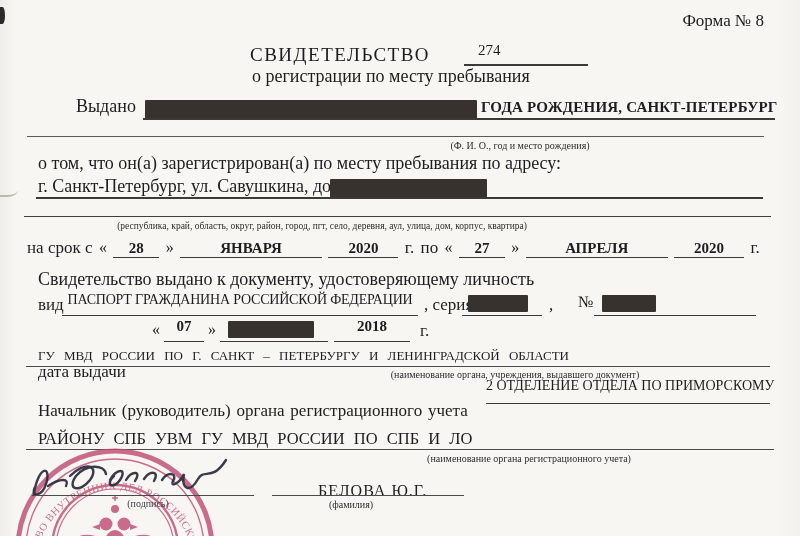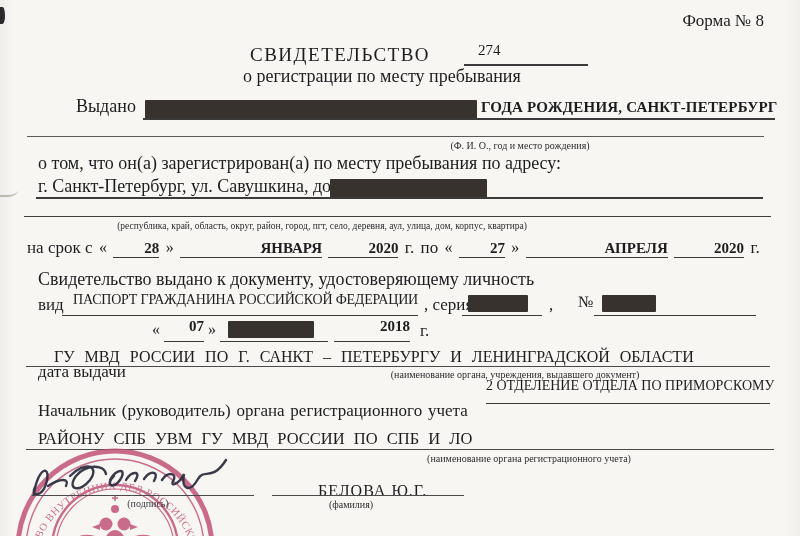--- a/index.html
+++ b/index.html
@@ -8,27 +8,27 @@
     background:#f7f6f3;
     background-image:linear-gradient(90deg,#efede9 0,#f7f6f3 14px,#f7f6f3 780px,#f2f0ec 800px);
     font-family:"Liberation Serif","DejaVu Serif",serif;
     color:#1d1d20;
   }
   .abs{position:absolute;}
   .rule{position:absolute;height:0;border-bottom:1.6px solid #4a4a4a;}
   .rule-bold{position:absolute;height:0;border-bottom:2px solid #3a3a3a;}
   .caption{position:absolute;font-size:10px;color:#2b2b2e;text-align:center;white-space:nowrap;}
   .redact{position:absolute;background:#37322d;border-radius:1px;}
-  .ucell{position:absolute;border-bottom:1.8px solid #3a3a3a;text-align:right;white-space:nowrap;}
+  .ucell{position:absolute;border-bottom:1.8px solid #3a3a3a;text-align:center;white-space:nowrap;}
   .val{font-weight:bold;font-size:15px;}
   .body-text{font-size:18px;white-space:nowrap;}
   #form-label{top:11px;right:36px;font-size:17px;}
   #title{left:250px;top:44px;font-size:19px;letter-spacing:1.5px;}
   #cert-number{left:464px;top:42px;width:110px;height:22px;border-bottom:2px solid #3a3a3a;font-size:15px;padding-left:14px;text-align:left;}
-  #subtitle{left:243px;top:66px;font-size:18px;}
+  #subtitle{left:252px;top:66px;font-size:18px;}
   #issued-label{left:76px;top:96px;}
   #redact-name{left:145px;top:100px;width:332px;height:19px;}
   #issued-suffix{left:481px;top:99px;font-size:15px;font-weight:bold;letter-spacing:.2px;white-space:nowrap;}
   #issued-line{left:143px;top:118px;width:632px;}
   #rule-fio{left:27px;top:136px;width:737px;border-bottom-color:#5a5a5a;}
   #fio-caption{left:370px;top:140px;width:300px;}
   #statement{left:38px;top:153px;}
   #address-prefix{left:38px;top:176px;}
   #redact-address{left:330px;top:179px;width:157px;height:19px;}
   #address-line{left:36px;top:197px;width:727px;}
@@ -48,21 +48,21 @@
   #num-cell{left:594px;top:292px;width:162px;height:23px;text-align:left;}
   #redact-number{left:8px;top:3px;width:54px;height:17px;}
   #date-label{left:38px;top:321px;font-size:17px;margin-top:41px;}
   .q{font-size:16px;}
   #q1{left:152px;top:321px;} #q2{left:208px;top:321px;}
   #day-cell{left:164px;top:318px;width:40px;height:23px;}
   #box-cell{left:220px;top:318px;width:108px;height:23px;}
   #redact-issuedate{left:8px;top:3px;width:86px;height:17px;}
   #year-cell{left:334px;top:318px;width:76px;height:23px;}
   #g3{left:420px;top:321px;font-size:17px;}
-  #authority{left:54px;top:348px;font-size:16px;word-spacing:6px;white-space:nowrap;}
+  #authority{left:38px;top:348px;font-size:13px;word-spacing:6px;white-space:nowrap;}
   #authority-line{left:26px;top:366px;width:744px;}
   #authority-caption{left:360px;top:369px;width:310px;}
   #chief-label{left:38px;top:401px;font-size:17px;word-spacing:1.5px;}
   #org1-cell{left:486px;top:378px;width:284px;height:25px;font-size:14px;}
   #org2{left:38px;top:429px;font-size:16.5px;word-spacing:5px;white-space:nowrap;}
   #org2-line{left:26px;top:449px;width:748px;}
   #reg-caption{left:374px;top:453px;width:310px;}
   #sig-line{left:32px;top:495px;width:222px;}
   #sig-caption{left:100px;top:498px;width:96px;color:#3a3a40;}
   #surname{left:318px;top:482px;font-size:16px;letter-spacing:1px;white-space:nowrap;}

